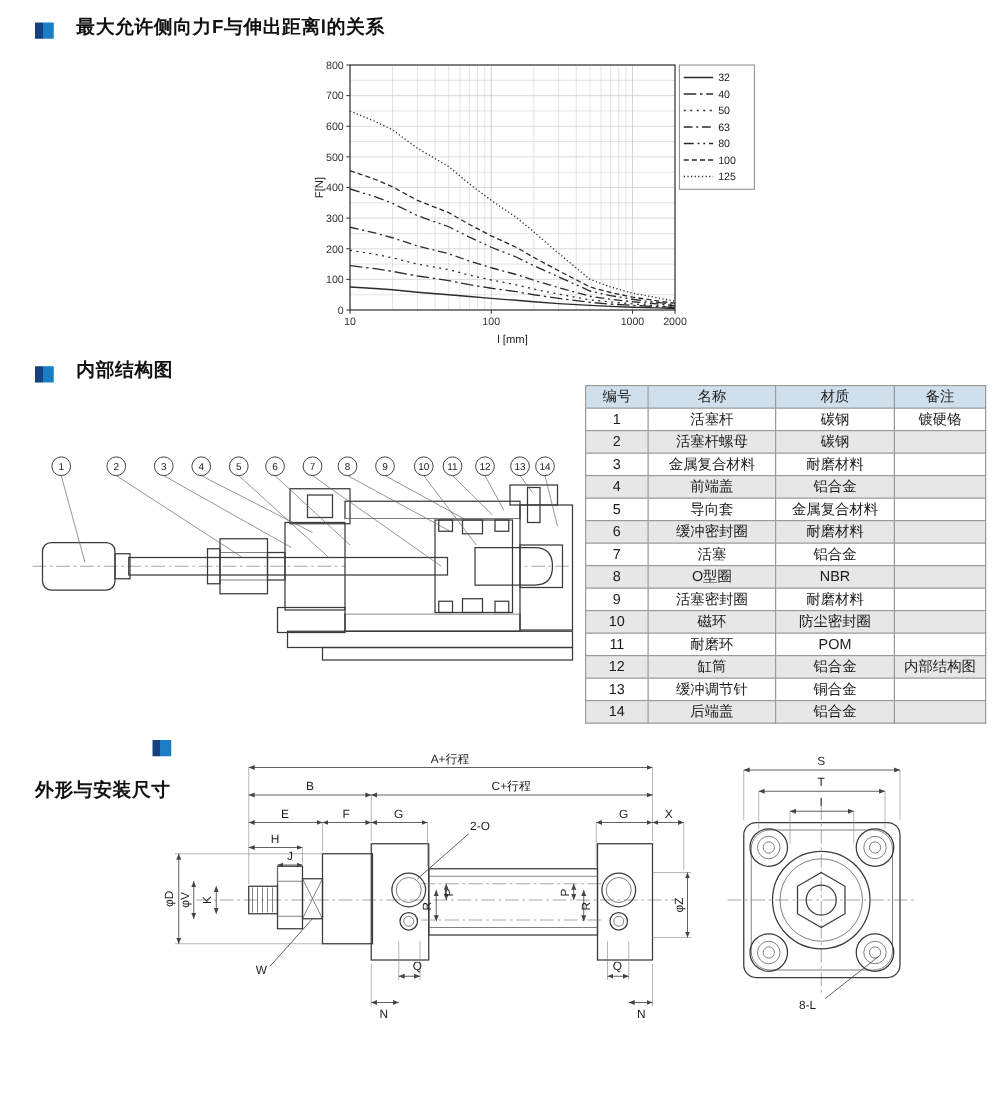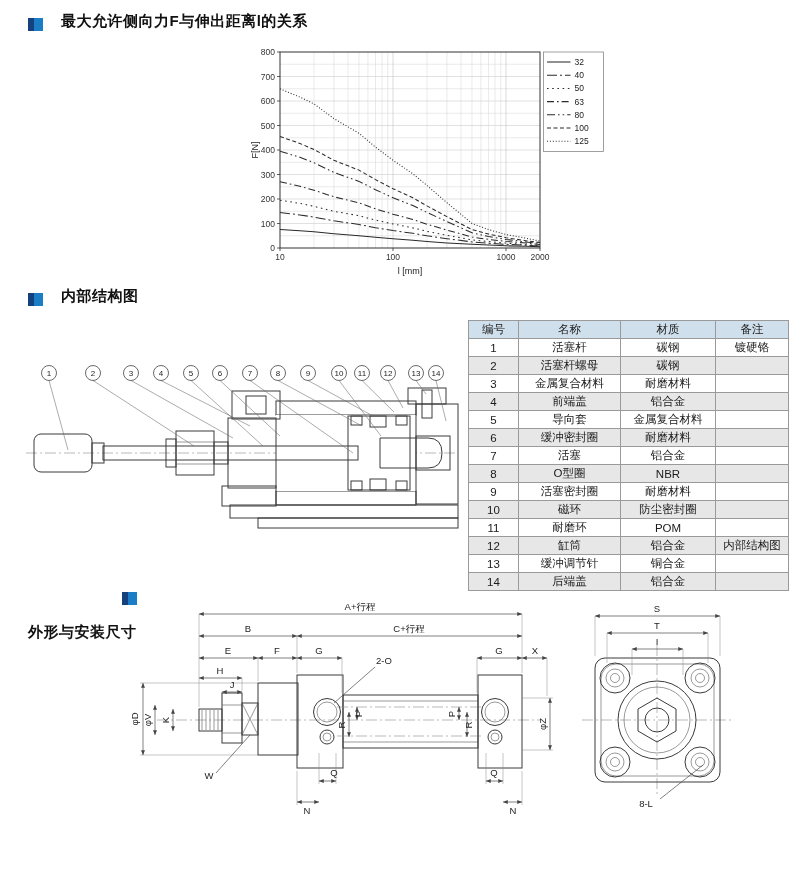--- a/index.html
+++ b/index.html
@@ -5,21 +5,21 @@
   html,body{margin:0;padding:0;}
   body{width:800px;height:880px;background:#ffffff;position:relative;
        font-family:"Liberation Sans",sans-serif;color:#1a1a1a;overflow:hidden;}
   .section-header{position:absolute;display:flex;align-items:flex-end;gap:18px;}
   .bullet{width:15px;height:13px;flex:0 0 auto;
           background:linear-gradient(90deg,#15427f 0%,#15427f 42%,#1a7dc5 42%,#1a7dc5 100%);}
   .section-title{font-size:15px;font-weight:bold;color:#111;letter-spacing:.5px;}
   #chart-wrap{position:absolute;left:246px;top:42px;}
   #structure-wrap{position:absolute;left:18px;top:346px;}
   #dims-wrap{position:absolute;left:112px;top:583px;}
-  table.parts{position:absolute;left:468px;top:320px;border-collapse:collapse;
+  table.parts{position:absolute;left:468px;top:308px;border-collapse:collapse;
               font-size:11.5px;table-layout:fixed;width:320px;}
   table.parts th,table.parts td{border:1px solid #9a9a9a;text-align:center;
               padding:1px 2px;height:15px;overflow:hidden;white-space:nowrap;}
   table.parts th{background:#cfe0ec;font-weight:normal;color:#222;}
   table.parts tr.alt td{background:#e7e7e7;}
   
   .tick{font-size:8.5px;fill:#333;}
   .axlab{font-size:9px;fill:#222;}
   .leg{font-size:8.5px;fill:#222;}
   .callout-num{font-size:8px;fill:#222;}

